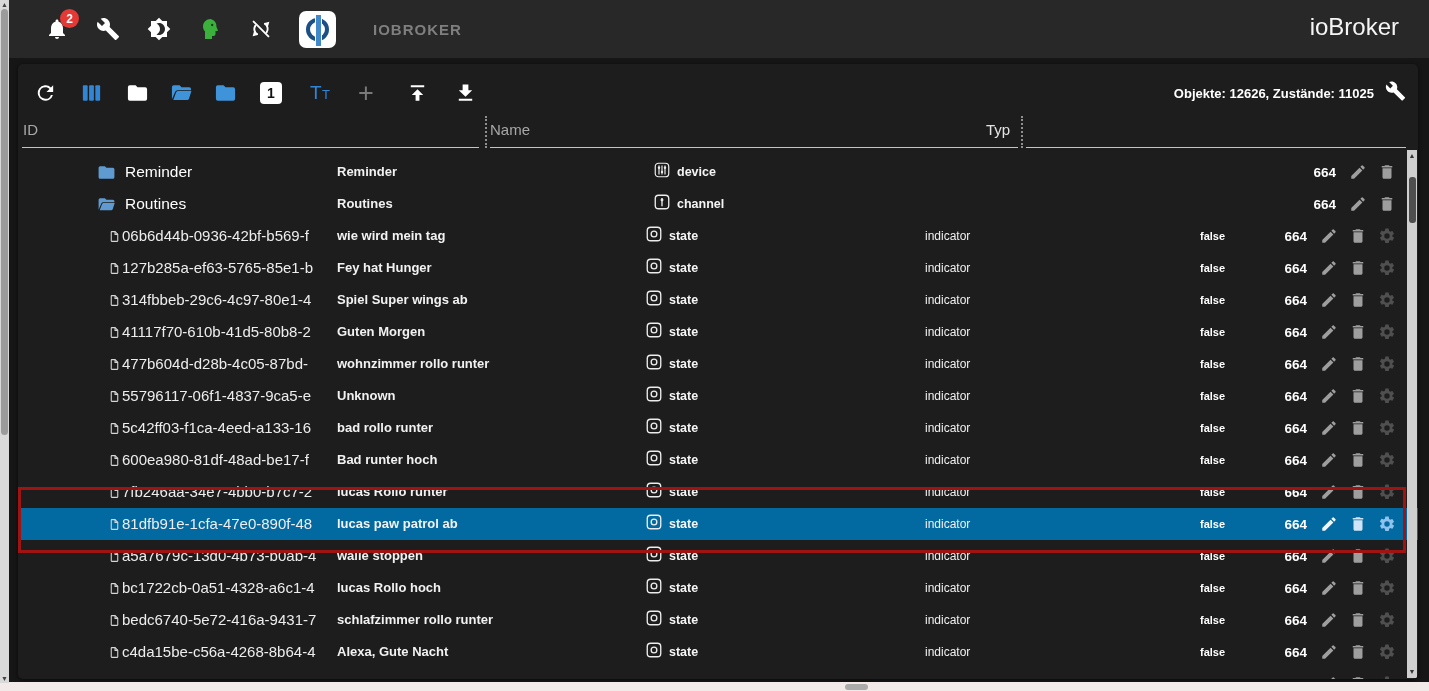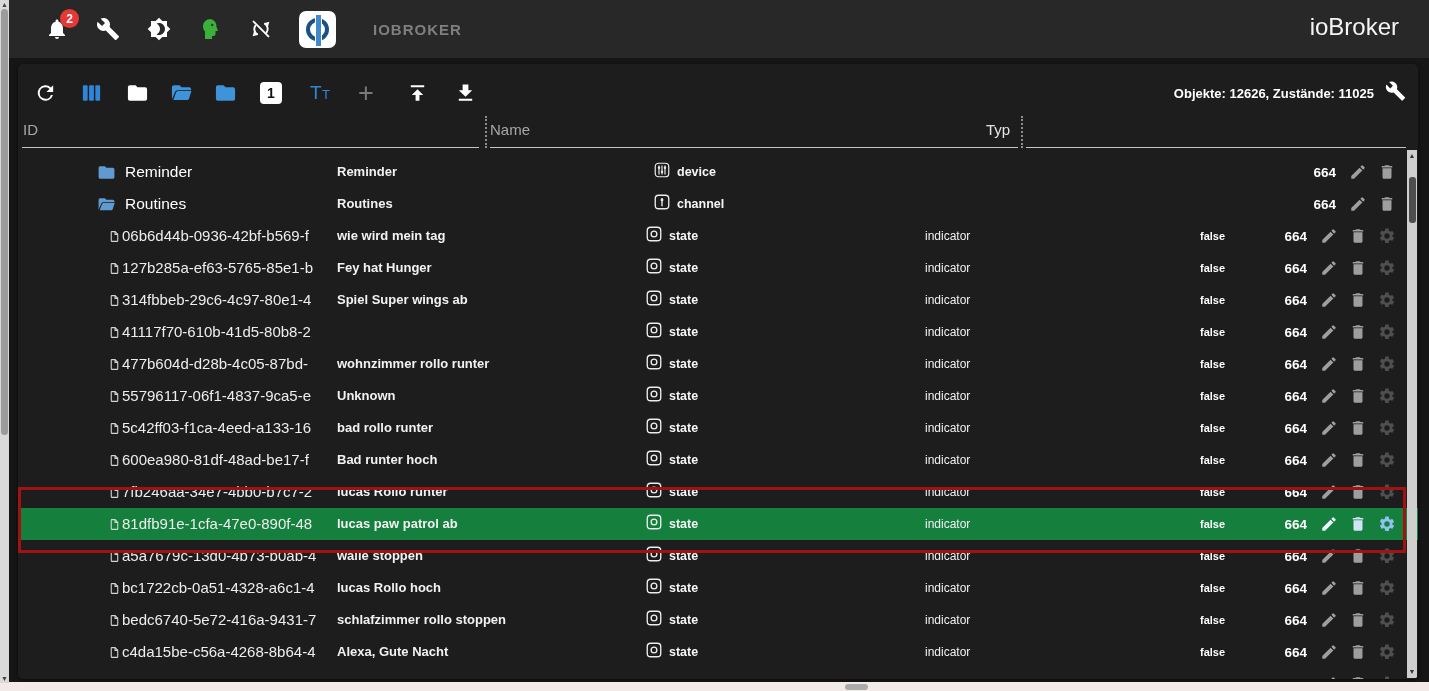--- a/index.html
+++ b/index.html
@@ -48,21 +48,21 @@
   .col-div1{left:467px;}
   .col-div2{left:1003px;}
   .col-line{position:absolute;bottom:0;height:0;border-bottom:1px solid #c4c4c4;}
   .line1{left:4px;width:457px;}
   .line2{left:472px;width:528px;}
   .line3{left:1008px;width:380px;}
 
   
   .rows{position:absolute;left:0;top:92px;width:100%;}
   .row{position:relative;height:32px;color:#eaeaea;}
-  .row.selected{background:#15803d;text-decoration:underline;}
+  .row.selected{background:#0369a1;text-decoration:underline;}
   .tree-icon{position:absolute;top:7px;display:flex;}
   .row.state .tree-icon{left:90px;top:9px;}
   .row.folder .tree-icon{left:77px;}
   .row.state .tree-icon svg{width:13px;height:15px;color:#d6d6d6;}
   .row.folder .tree-icon svg{width:23px;height:19px;color:#5f9bd0;}
   .id-text{position:absolute;left:104px;top:0;width:213px;line-height:32px;font-size:15px;color:#ededed;
     white-space:nowrap;overflow:hidden;}
   .row.folder .id-text{left:107px;font-size:15.5px;color:#fff;font-weight:500;width:220px;}
   .name-text{position:absolute;left:319px;top:0;width:295px;line-height:32px;font-size:13px;font-weight:600;
     white-space:nowrap;overflow:hidden;color:#f2f2f2;}
@@ -404,20 +404,21 @@
     </span>
   </div>
       <div class="row state">
     <span class="tree-icon">
           <svg viewBox="0 0 24 24" fill="none" stroke="currentColor" stroke-width="2">
             <path d="M13 3H7a1 1 0 0 0-1 1v16a1 1 0 0 0 1 1h10a1 1 0 0 0 1-1V8l-5-5z"></path>
             <path d="M13 3v5h5"></path>
           </svg>
         </span>
     <span class="id-text">41117f70-610b-41d5-80b8-2</span>
+    <span class="name-text">Guten Morgen</span>
     <span class="type-cell">
       <span class="type-icon"><svg viewBox="0 0 24 24" fill="none" stroke="currentColor" stroke-width="1.8">
               <rect x="3" y="3" width="18" height="18" rx="4.5"></rect>
               <circle cx="12" cy="12" r="3.8"></circle>
             </svg></span>
       <span class="type-label">state</span>
     </span>
     <span class="role-text">indicator</span>
     <span class="value-text">false</span>
     <span class="actions">
@@ -736,21 +737,21 @@
     </span>
   </div>
       <div class="row state">
     <span class="tree-icon">
           <svg viewBox="0 0 24 24" fill="none" stroke="currentColor" stroke-width="2">
             <path d="M13 3H7a1 1 0 0 0-1 1v16a1 1 0 0 0 1 1h10a1 1 0 0 0 1-1V8l-5-5z"></path>
             <path d="M13 3v5h5"></path>
           </svg>
         </span>
     <span class="id-text">bedc6740-5e72-416a-9431-7</span>
-    <span class="name-text">schlafzimmer rollo stoppen</span>
+    <span class="name-text">schlafzimmer rollo runter</span>
     <span class="type-cell">
       <span class="type-icon"><svg viewBox="0 0 24 24" fill="none" stroke="currentColor" stroke-width="1.8">
               <rect x="3" y="3" width="18" height="18" rx="4.5"></rect>
               <circle cx="12" cy="12" r="3.8"></circle>
             </svg></span>
       <span class="type-label">state</span>
     </span>
     <span class="role-text">indicator</span>
     <span class="value-text">false</span>
     <span class="actions">

